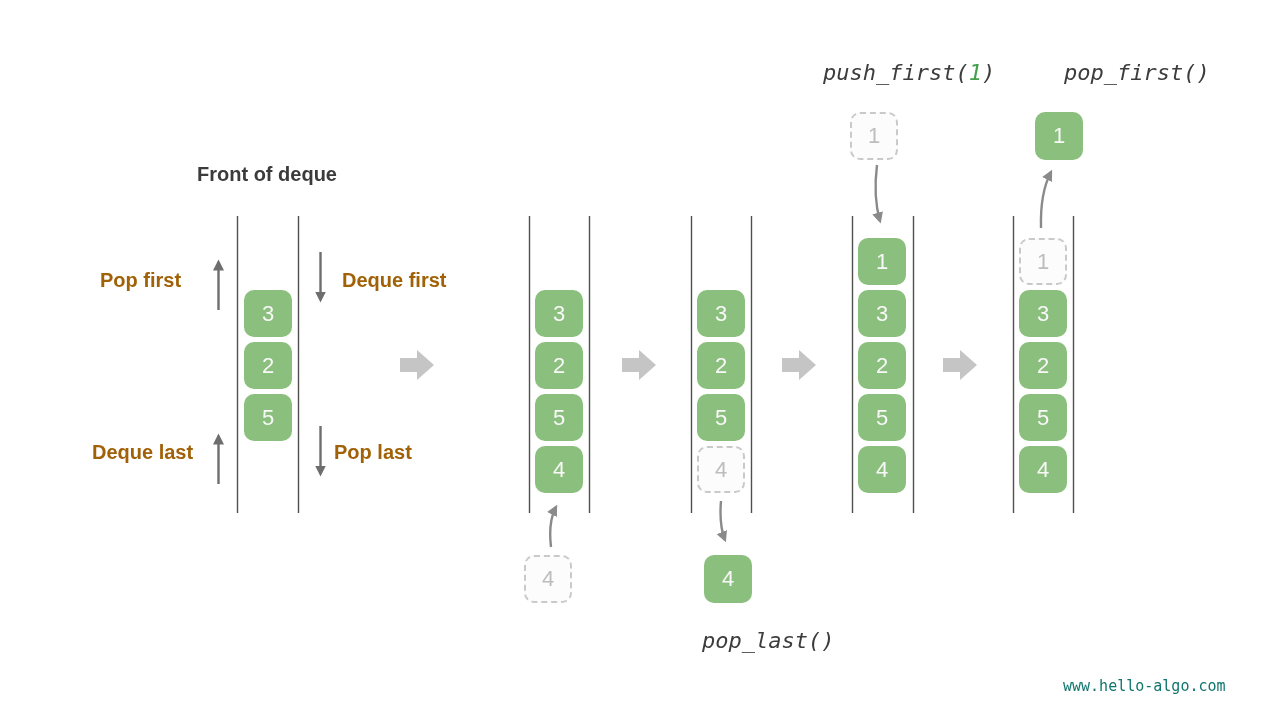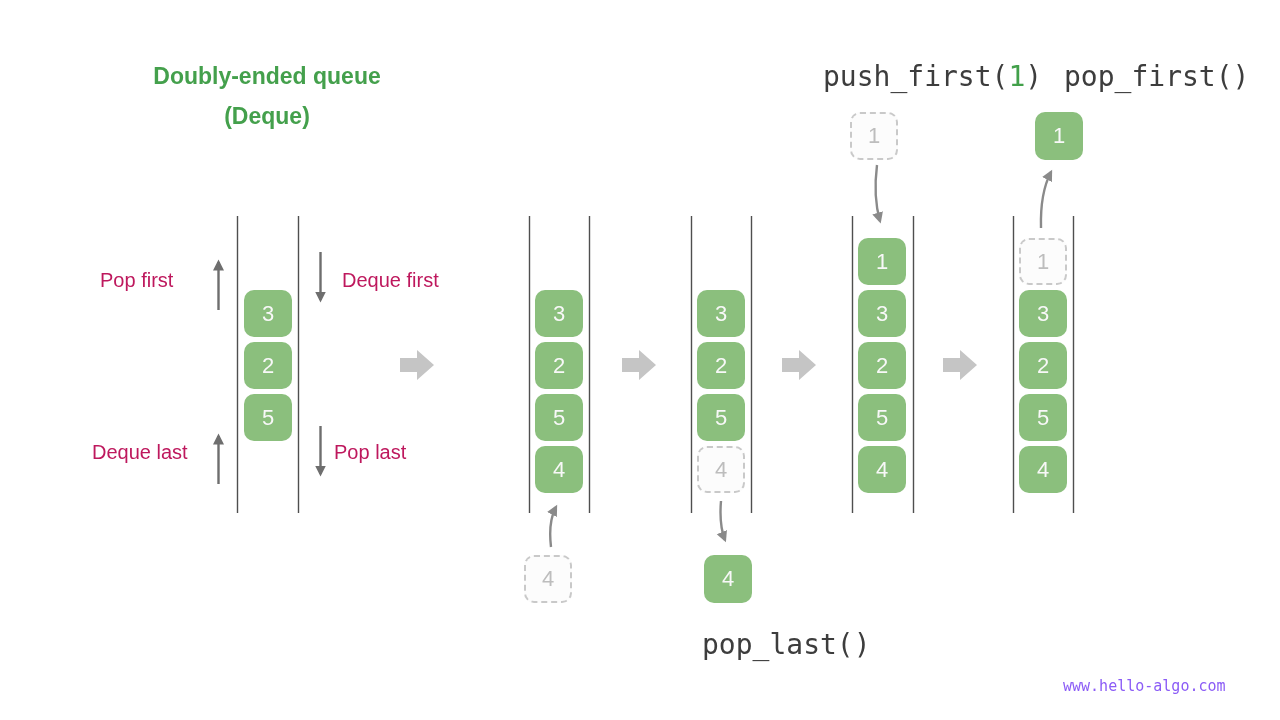--- a/index.html
+++ b/index.html
@@ -22,31 +22,32 @@
     line-height: 40px;
   }
   .side-title {
     width: 340px; left: 97px;
     text-align: center;
     color: #3b3b3b;
     font-size: 20px; font-weight: 700;
     white-space: nowrap;
   }
   .op-label {
-    color: #be185d;
-    font-size: 20px; font-weight: 400;
+    color: #a16207;
+    font-size: 20px; font-weight: 700;
     white-space: nowrap;
   }
 
   
   .code-label {
     font-family: "DejaVu Sans Mono", monospace;
-    font-size: 28px;
+    font-size: 22px;
     color: #3d3d3d;
     white-space: nowrap;
+    font-style: italic;
   }
   .code-label .arg { color: #42a04a; }
 
   
   .queue { display: flex; flex-direction: column; }
   .cell {
     width: 48px; height: 47px;
     margin-bottom: 5px;
     border-radius: 10px;
     background: #8bbf7d;
@@ -65,21 +66,21 @@
     background: #8bbf7d;
     color: #f8f8f8;
     font-size: 22px;
     display: flex; align-items: center; justify-content: center;
   }
 
   .watermark {
     left: 1063px; top: 677px;
     font-family: "DejaVu Sans Mono", monospace;
     font-size: 15px;
-    color: #8b5cf6;
+    color: #0f766e;
     white-space: nowrap;
     text-align: center;
   }
 
   svg.overlay { position: absolute; left: 0; top: 0; pointer-events: none; }
 </style>
 </head>
 <body>
 
 <div id="canvas">
@@ -122,25 +123,22 @@
     </g>
 
     <g fill="#c5c5c5">
       <path d="M400 358 h17 v-8 l17 15 l-17 15 v-8 h-17 z"></path>
       <path d="M622 358 h17 v-8 l17 15 l-17 15 v-8 h-17 z"></path>
       <path d="M782 358 h17 v-8 l17 15 l-17 15 v-8 h-17 z"></path>
       <path d="M943 358 h17 v-8 l17 15 l-17 15 v-8 h-17 z"></path>
     </g>
   </svg>
 
-  <div class="abs title">
-    <div>Doubly-ended queue</div>
-    <div>(Deque)</div>
-  </div>
 
+  <div class="abs side-title" style="top:163px">Front of deque</div>
 
   <div class="abs op-label" style="left:100px; top:269px">Pop first</div>
   <div class="abs op-label" style="left:342px; top:269px">Deque first</div>
   <div class="abs op-label" style="left:92px;  top:441px">Deque last</div>
   <div class="abs op-label" style="left:334px; top:441px">Pop last</div>
 
   <div class="abs code-label" style="left:823px; top:60px"><span>push_first(</span><span class="arg">1</span><span>)</span></div>
   <div class="abs code-label" style="left:1064px; top:60px"><span>pop_first()</span></div>
   <div class="abs code-label" style="left:702px; top:628px"><span>pop_last()</span></div>
 

